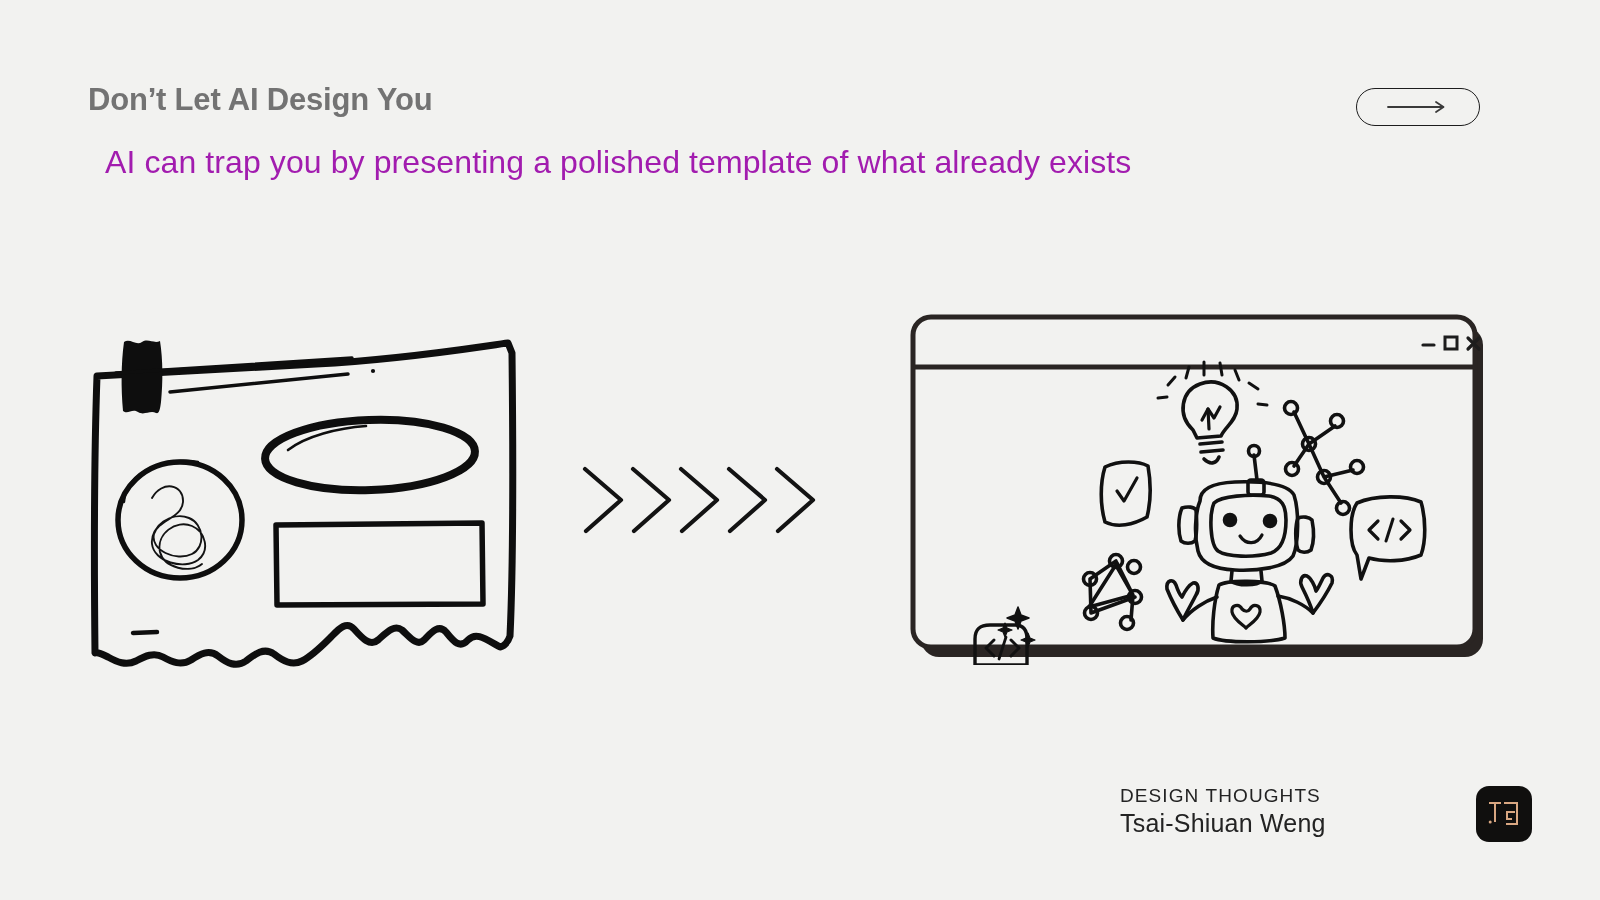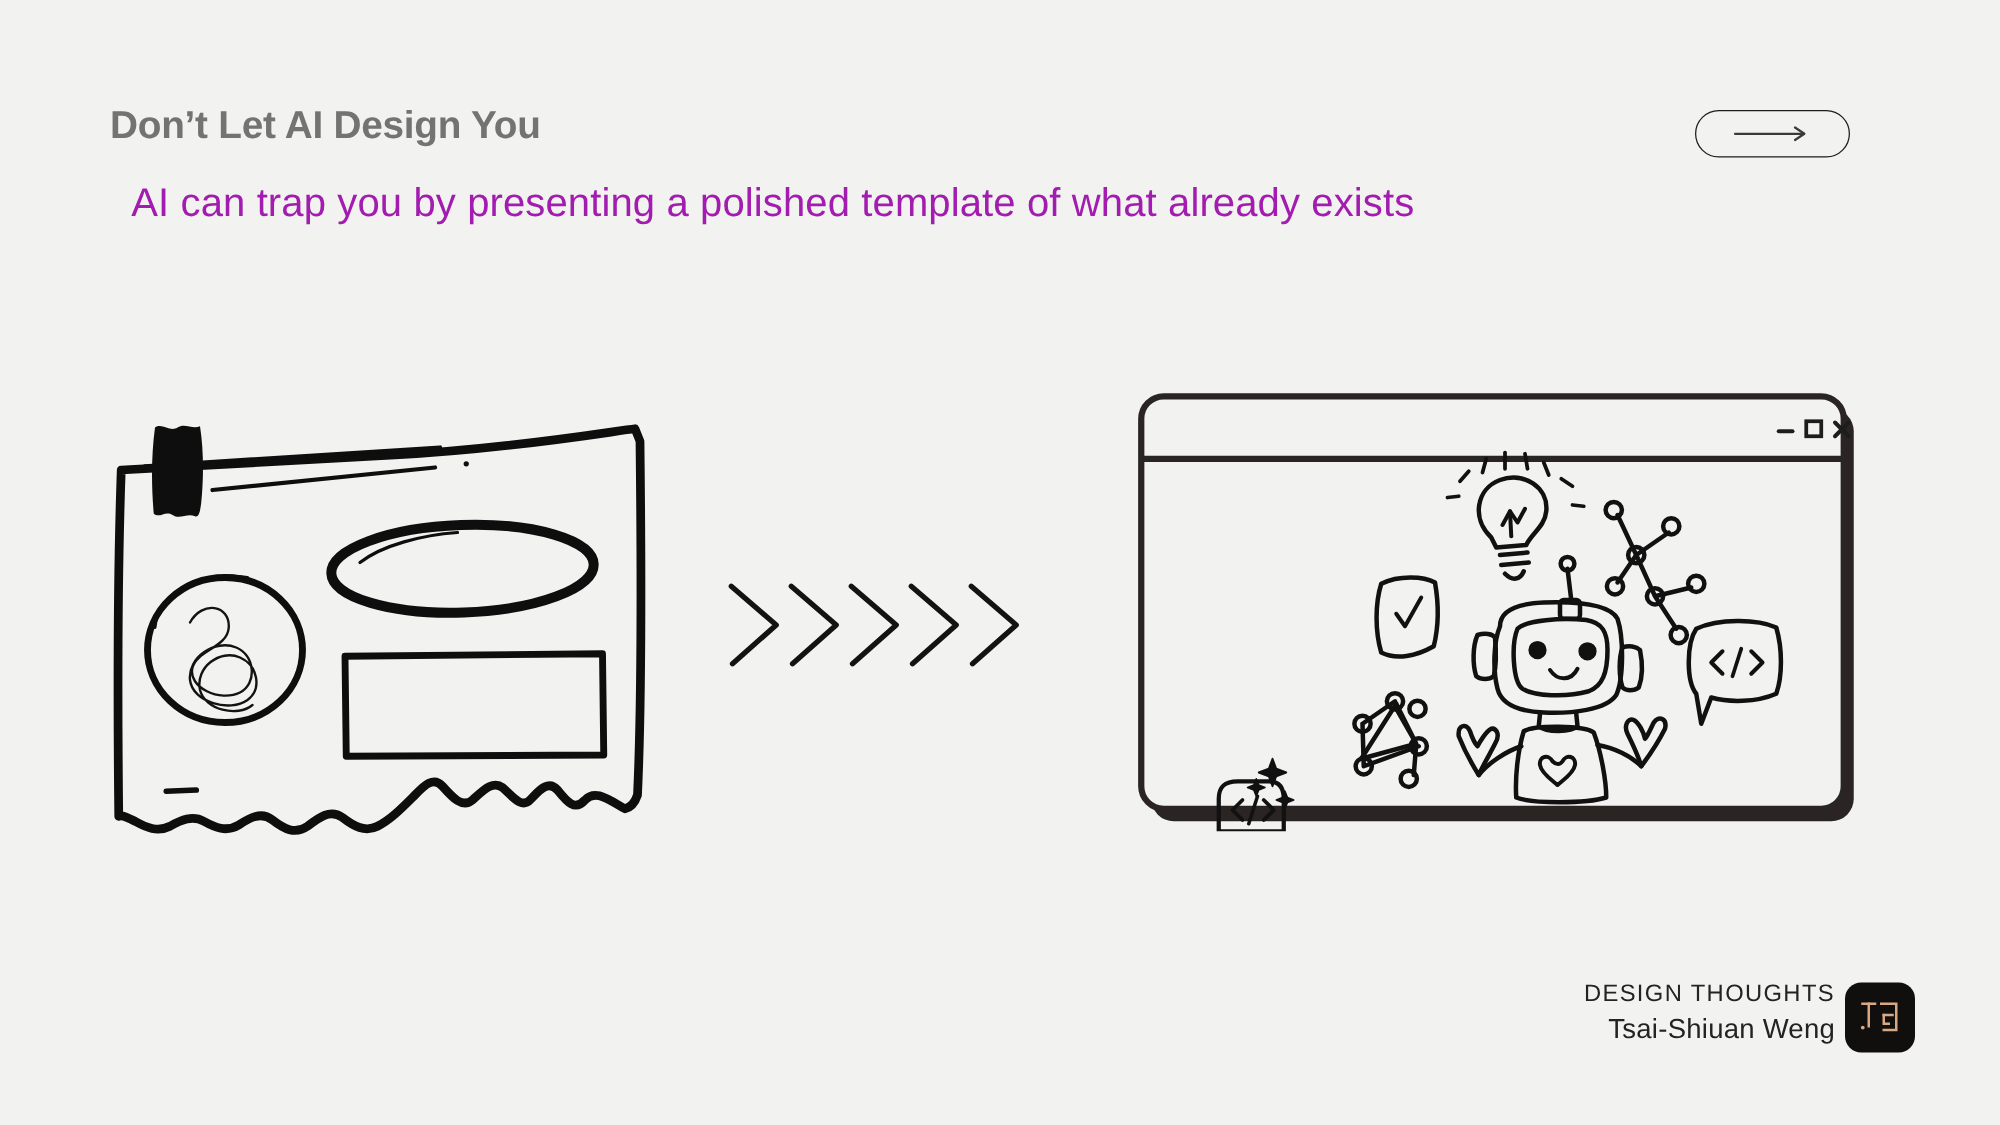--- a/index.html
+++ b/index.html
@@ -55,25 +55,24 @@
 
   #paper-sketch { left:80px;  top:320px; }
   #chevrons    { left:575px; top:455px; }
   #browser     { left:905px; top:305px; }
 
   
   #credit {
     position:absolute;
     left:1120px; top:783px;
     width:348px;
-    text-align:right;
     color:#232323;
   }
   #credit-line1 { font-size:19px; letter-spacing:1.1px; line-height:26px; }
-  #credit-line2 { font-size:22px; letter-spacing:0.2px; line-height:28px; }
+  #credit-line2 { font-size:25px; letter-spacing:0.2px; line-height:28px; }
 
   #logo-badge {
     position:absolute;
     left:1476px; top:786px;
     width:56px; height:56px;
     border-radius:13px;
     background:#100f0e;
     display:flex; align-items:center; justify-content:center;
   }
 </style>

